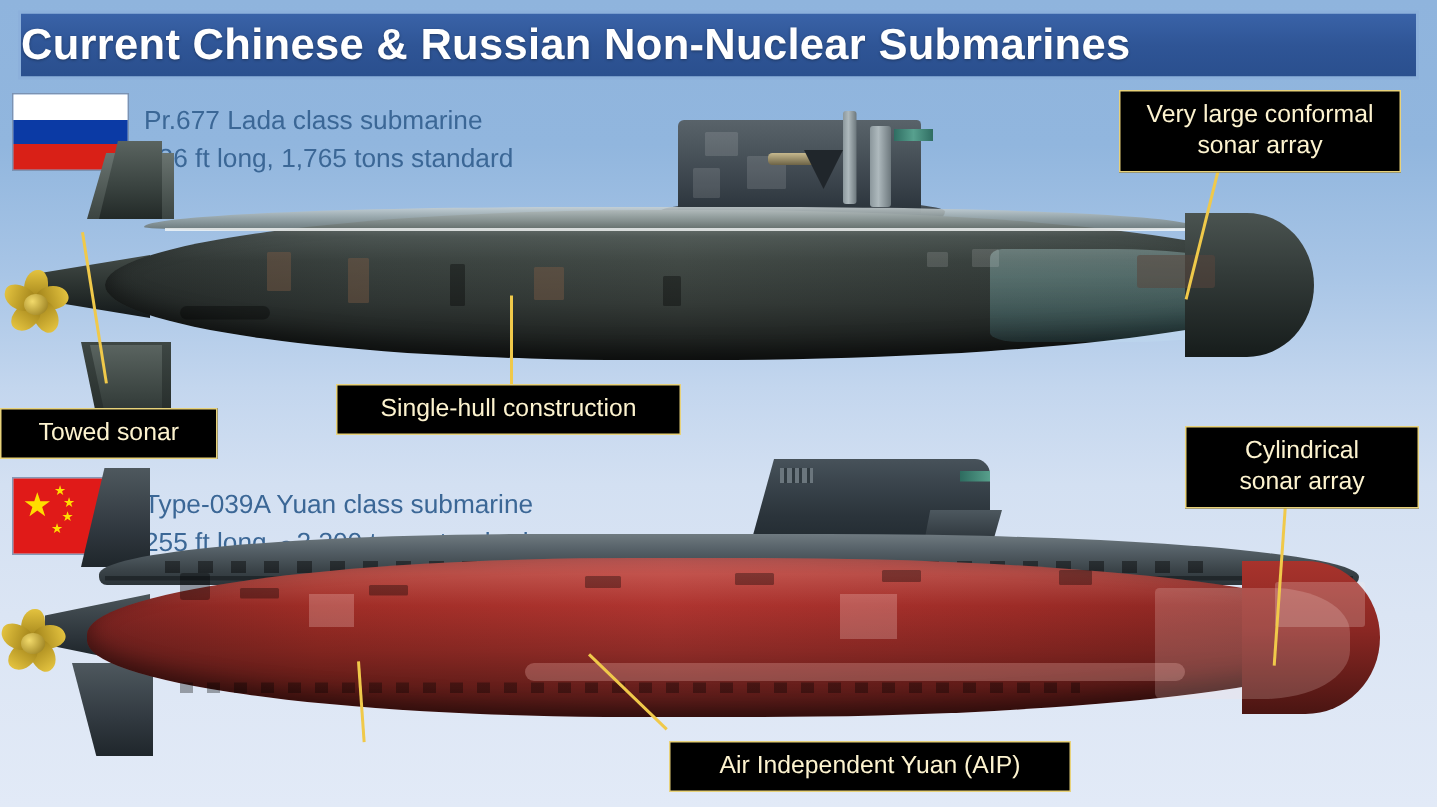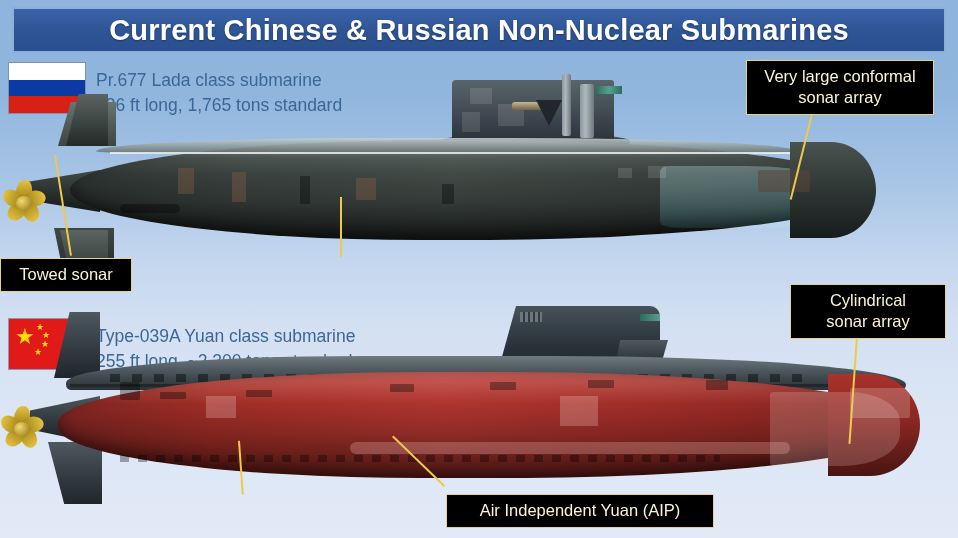--- a/index.html
+++ b/index.html
@@ -30,21 +30,21 @@
   .title-bar {
     position: absolute;
     left: 12px;
     top: 7px;
     width: 934px;
     height: 46px;
     background: linear-gradient(180deg, #3a63a8 0%, #2f5596 50%, #2a4f8e 100%);
     border: 2px solid #8cb0db;
     display: flex;
     align-items: center;
-    justify-content: center;
+    justify-content: flex-start;
   }
   .title-text {
     color: #ffffff;
     font-size: 29px;
     font-weight: bold;
     letter-spacing: 0.2px;
     white-space: nowrap;
     text-shadow: 0 1px 2px rgba(0,0,0,0.35);
   }
 
@@ -477,23 +477,24 @@
     <div class="hull-dark" style="left:442px; top:106px; width:12px; height:20px;"></div>
     <div class="hull-port" style="left:618px; top:90px;  width:14px; height:10px;"></div>
     <div class="hull-port" style="left:648px; top:88px;  width:18px; height:12px;"></div>
     <div class="hull-dark" style="left:120px; top:126px; width:60px; height:9px; border-radius:5px;"></div>
   </div>
 
   <div class="callout two-line" style="left:746px; top:60px; width:188px;">Very large conformal
 sonar array</div>
   <div class="leader" style="left:812px; top:110px; width:2px; height:92px; transform: rotate(14deg);"></div>
 
-  <div class="callout" style="left:0px; top:258px; width:132px;">Towed sonar</div>
+  <div class="callout" style="left:0px; top:272px; width:145px;">Towed sonar</div>
   <div class="leader" style="left:54px; top:155px; width:2px; height:102px; transform: rotate(-9deg);"></div>
 
+  <div class="callout" style="left:224px; top:256px; width:230px;">Single-hull construction</div>
   <div class="leader" style="left:340px; top:197px; width:2px; height:60px;"></div>
 
   <div class="flag flag-cn">
     <div class="cn-field"></div>
     <div class="cn-star big">★</div>
     <div class="cn-star s1">★</div>
     <div class="cn-star s2">★</div>
     <div class="cn-star s3">★</div>
     <div class="cn-star s4">★</div>
   </div>

